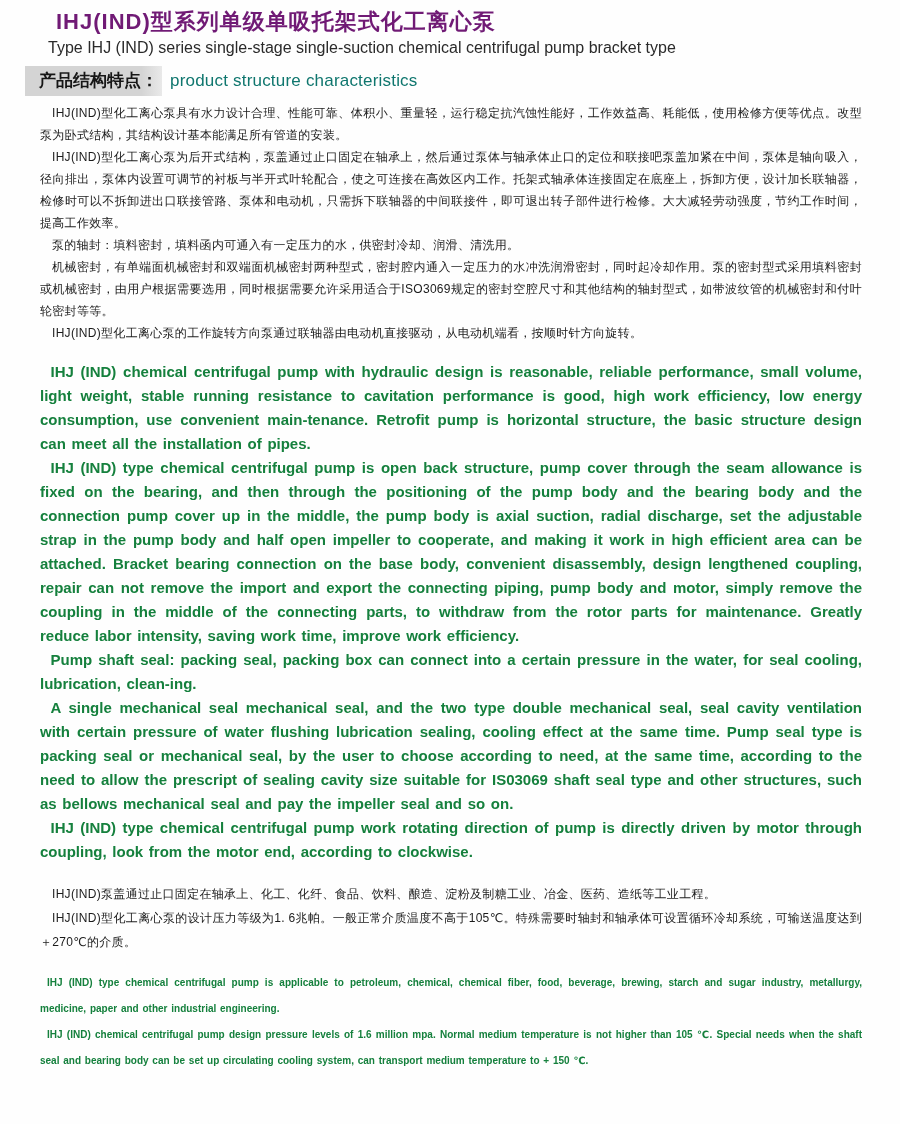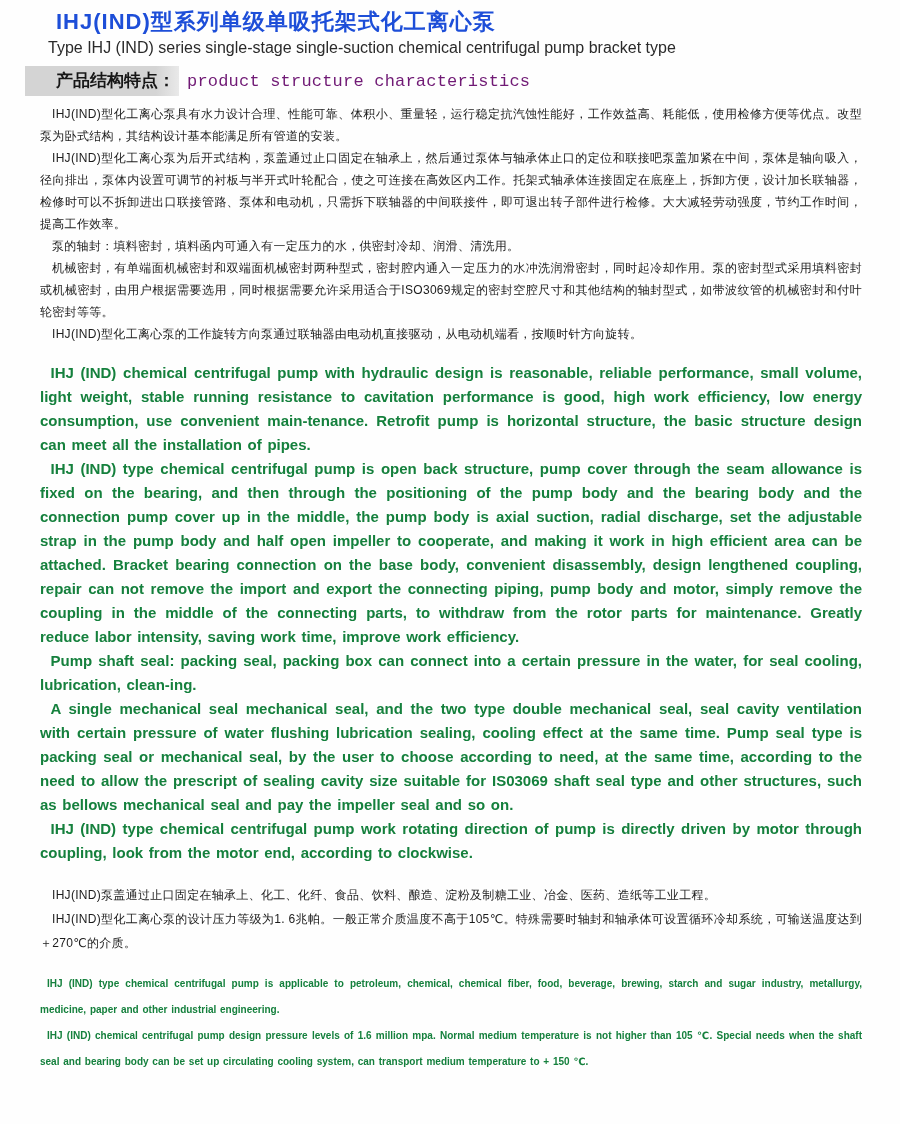--- a/index.html
+++ b/index.html
@@ -15,21 +15,21 @@
     background:#fefefe;
     box-sizing:border-box;
     padding:6px 38px 0 40px;
     overflow:hidden;
   }
   
   .doc-title{
     font-size:22px;
     font-weight:bold;
     letter-spacing:1px;
-    color:#1d4ed8;
+    color:#701a75;
     padding-left:16px;
     margin:2px 0 3px 0;
     line-height:28px;
   }
   .doc-subtitle{
     font-size:16px;
     color:#2a2a2a;
     padding-left:8px;
     margin:0 0 10px 0;
     line-height:17px;
@@ -40,29 +40,28 @@
     font-size:17px;
     line-height:26px;
     white-space:nowrap;
   }
   .heading-cn{
     display:inline-block;
     background:#d8d8d8;
     background:linear-gradient(to right,#d4d4d4 85%,#e9e9e9 100%);
     font-weight:bold;
     color:#161616;
-    padding:2px 4px 2px 31px;
+    padding:2px 4px 2px 14px;
   }
   .heading-en{
     display:inline-block;
-    color:#701a75;
+    color:#0f766e;
     font-weight:normal;
     padding:2px 0 2px 8px;
     letter-spacing:0.2px;
-    font-family:Liberation Mono, monospace;
   }
   
   .cn-body p{
     margin:0;
     font-size:12px;
     line-height:22px;
     text-align:justify;
     text-indent:1em;
     color:#1b1b1b;
     letter-spacing:0.3px;

